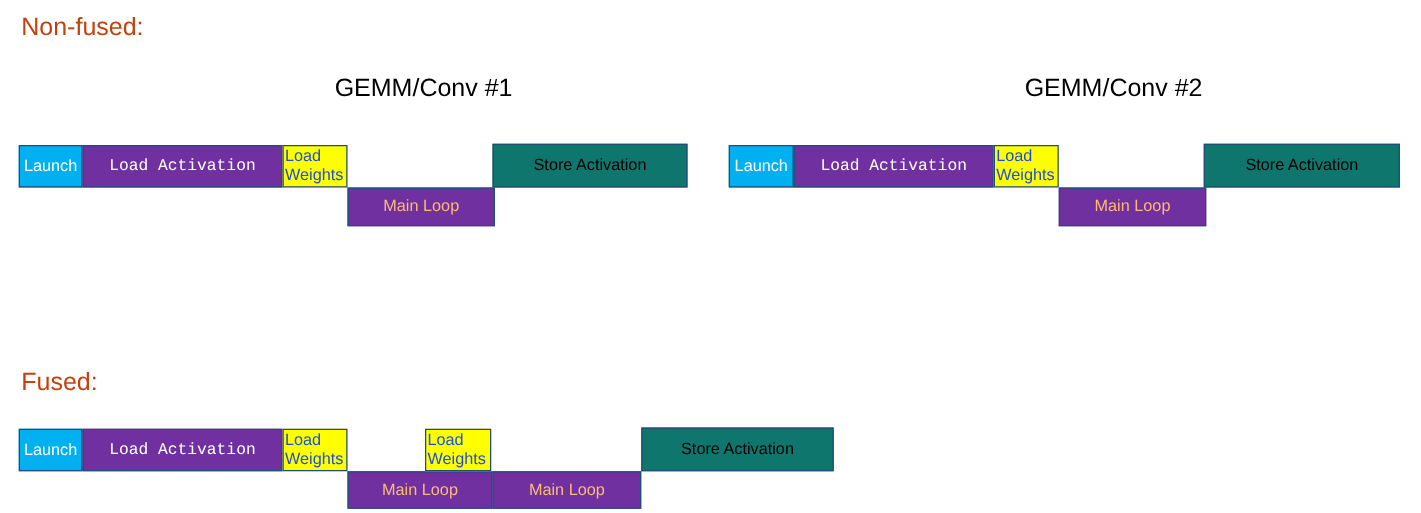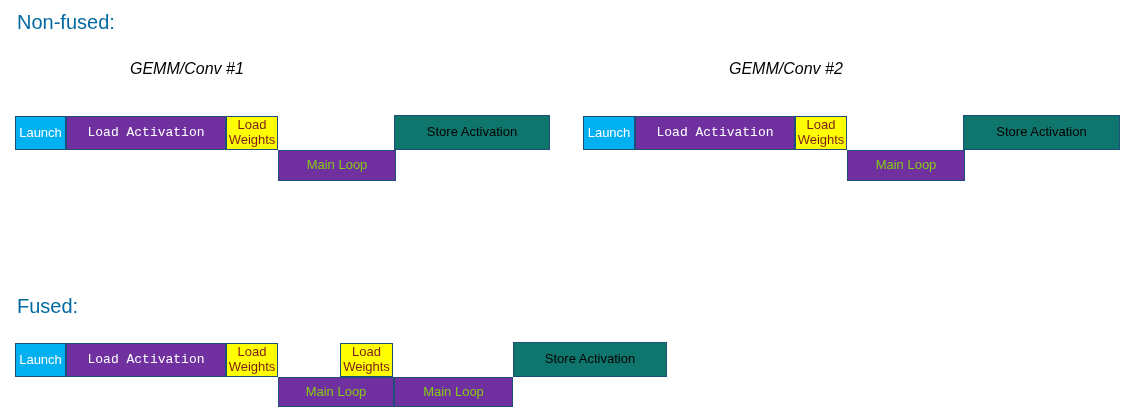--- a/index.html
+++ b/index.html
@@ -11,59 +11,57 @@
   .canvas {
     position: relative;
     width: 1137px;
     height: 410px;
     background: #FFFFFF;
     overflow: hidden;
   }
   .heading {
     position: absolute;
     font-size: 20px;
-    color: #0369a1;
+    color: #c2410c;
     white-space: nowrap;
   }
   .kernel-title {
     position: absolute;
-    font-size: 16px;
+    font-size: 20px;
     color: #000000;
     width: 280px;
-    text-align: left;
+    text-align: right;
     white-space: nowrap;
-    font-style: italic;
   }
   .blk {
     position: absolute;
     box-sizing: border-box;
     border: 1px solid #1F4E79;
     display: flex;
     align-items: center;
     justify-content: center;
-    text-align: center;
     font-size: 13px;
     line-height: 1.15;
     padding: 0 1px;
   }
   .launch  { background: #00B0F0; color: #FFFFFF; }
   .load    { background: #7030A0; color: #ffffff; font-family: Liberation Mono, monospace; }
-  .weights { background: #FFFF00; color: #7f1d1d; }
-  .main    { background: #7030A0; color: #84cc16; }
+  .weights { background: #FFFF00; color: #1d4ed8; }
+  .main    { background: #7030A0; color: #fdba74; }
   .store   { background: #0f766e; color: #000000; }
 </style>
 </head>
 <body>
 
 <div class="canvas">
 
   <div class="heading" style="left:17px; top:11px;">Non-fused:</div>
 
   <div class="kernel-title" style="left:130px; top:60px;">GEMM/Conv #1</div>
-  <div class="kernel-title" style="left:729px; top:60px;">GEMM/Conv #2</div>
+  <div class="kernel-title" style="left:682px; top:60px;">GEMM/Conv #2</div>
 
   <div class="blk launch" style="left:15px;  top:116px; width:51px;  height:34px;">Launch</div>
   <div class="blk load" style="left:66px;  top:116px; width:160px; height:34px;">Load Activation</div>
   <div class="blk weights" style="left:226px; top:116px; width:52px;  height:34px;">Load Weights</div>
   <div class="blk main" style="left:278px; top:150px; width:118px; height:31px;">Main Loop</div>
   <div class="blk store" style="left:394px; top:115px; width:156px; height:35px;">Store Activation</div>
 
   <div class="blk launch" style="left:583px; top:116px; width:52px;  height:34px;">Launch</div>
   <div class="blk load" style="left:635px; top:116px; width:160px; height:34px;">Load Activation</div>
   <div class="blk weights" style="left:795px; top:116px; width:52px;  height:34px;">Load Weights</div>

